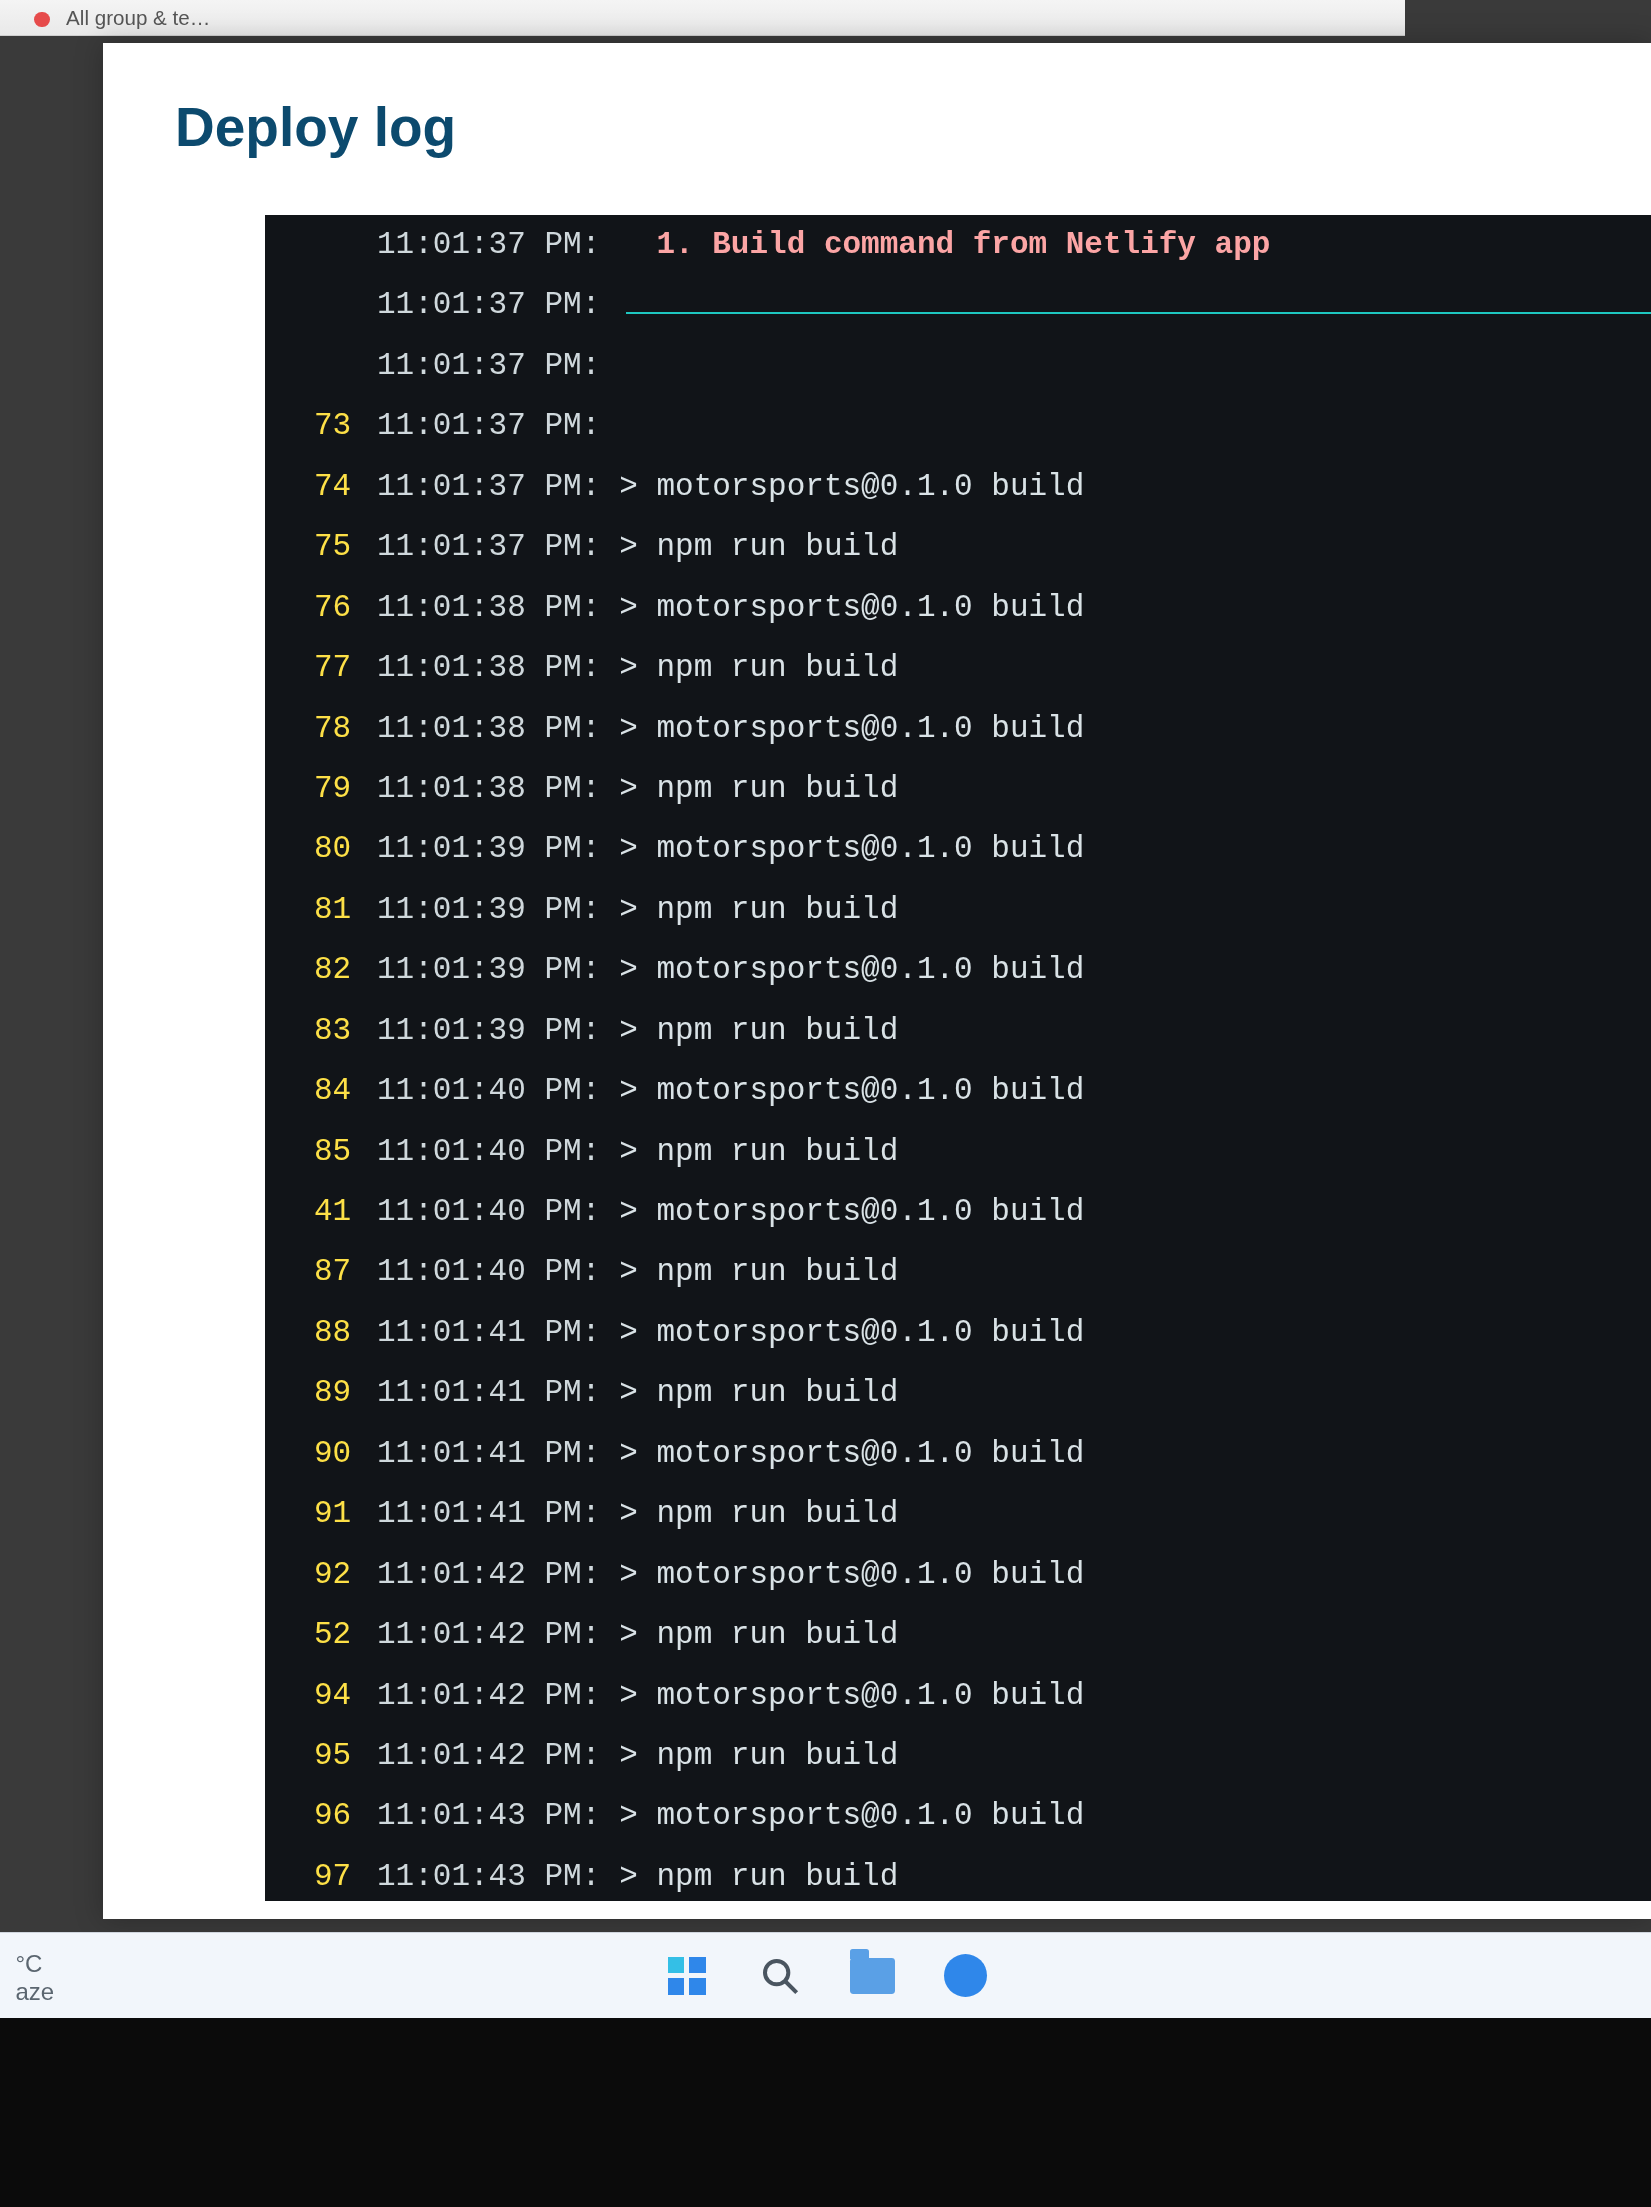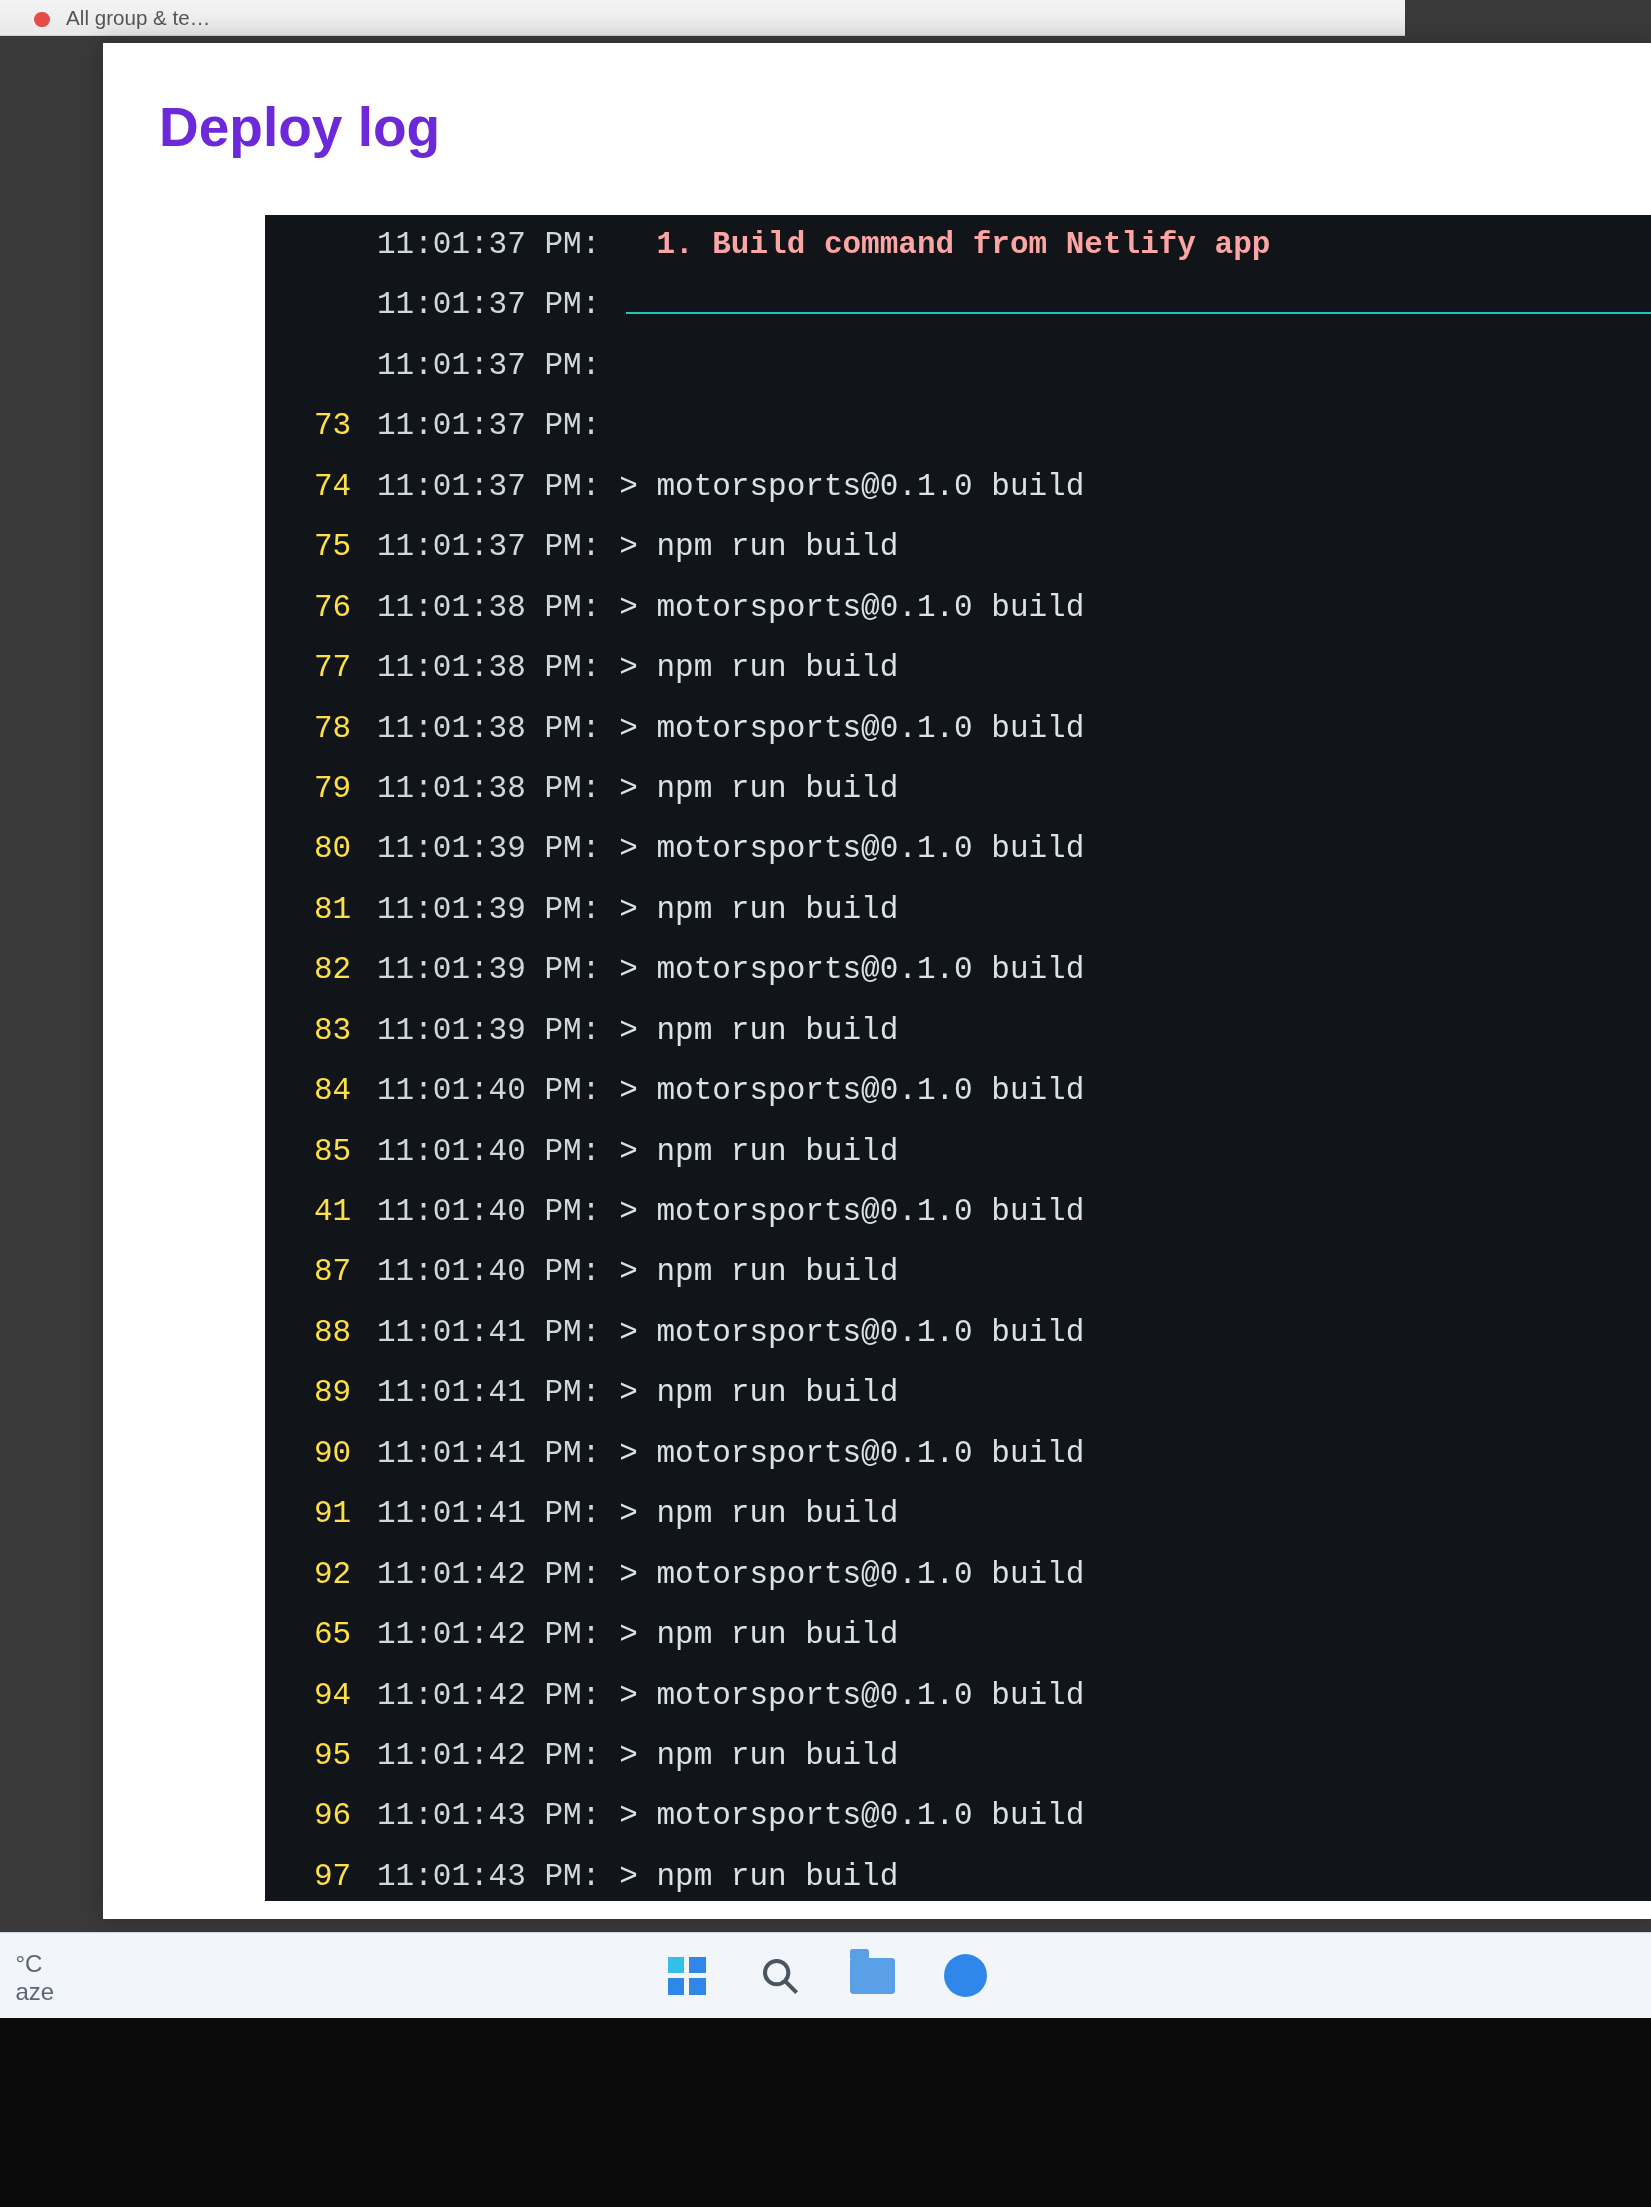--- a/index.html
+++ b/index.html
@@ -9,21 +9,21 @@
   .topstrip { position:absolute; left:0; top:0; width:1405px; height:36px;
               background:linear-gradient(#f4f4f4,#e9e9e9); border-bottom:0.9px solid #cfcfcf;
               font-size:20.6px; color:#555; padding-left:34px; line-height:36px; }
   .topstrip .dot { display:inline-block; width:15.5px; height:15.5px; border-radius:50%;
                    background:#e64b4b; vertical-align:middle; margin-right:12px; }
 
   
   .page { position:absolute; left:103px; top:43px; width:1549px; height:1876px;
           background:#ffffff; box-shadow:0 0 26px rgba(0,0,0,.25); }
 
-  .page h1 { font-size:55px; font-weight:700; color:#6d28d9; padding:52px 0 34px 56px; }
+  .page h1 { font-size:55px; font-weight:700; color:#0c4a6e; padding:52px 0 34px 72px; }
 
   
   .term { position:absolute; left:146px; top:172px; width:1485px; height:1686px;
           background:#111418; color:#d9e2e6; font-family:Liberation Mono, monospace;
           font-size:31px; line-height:1.95; overflow:hidden;margin-left:16px; }
 
   .row { display:flex; align-items:baseline; white-space:pre; }
   .gut { width:112px; text-align:center; padding-right:24px; color:#fde047; flex:0 0 112px;padding-left:47px; }
   .ts  { color:#cfd8dc; padding-right:19px; }
   .cmd { color:#7a8a93; }
@@ -77,21 +77,21 @@
       <div class="row"><span class="gut">83</span><span class="ts">11:01:39 PM:</span><span>&gt; npm run build</span></div>
       <div class="row"><span class="gut">84</span><span class="ts">11:01:40 PM:</span><span>&gt; motorsports@0.1.0 build</span></div>
       <div class="row"><span class="gut">85</span><span class="ts">11:01:40 PM:</span><span>&gt; npm run build</span></div>
       <div class="row"><span class="gut">41</span><span class="ts">11:01:40 PM:</span><span>&gt; motorsports@0.1.0 build</span></div>
       <div class="row"><span class="gut">87</span><span class="ts">11:01:40 PM:</span><span>&gt; npm run build</span></div>
       <div class="row"><span class="gut">88</span><span class="ts">11:01:41 PM:</span><span>&gt; motorsports@0.1.0 build</span></div>
       <div class="row"><span class="gut">89</span><span class="ts">11:01:41 PM:</span><span>&gt; npm run build</span></div>
       <div class="row"><span class="gut">90</span><span class="ts">11:01:41 PM:</span><span>&gt; motorsports@0.1.0 build</span></div>
       <div class="row"><span class="gut">91</span><span class="ts">11:01:41 PM:</span><span>&gt; npm run build</span></div>
       <div class="row"><span class="gut">92</span><span class="ts">11:01:42 PM:</span><span>&gt; motorsports@0.1.0 build</span></div>
-      <div class="row"><span class="gut">65</span><span class="ts">11:01:42 PM:</span><span>&gt; npm run build</span></div>
+      <div class="row"><span class="gut">52</span><span class="ts">11:01:42 PM:</span><span>&gt; npm run build</span></div>
       <div class="row"><span class="gut">94</span><span class="ts">11:01:42 PM:</span><span>&gt; motorsports@0.1.0 build</span></div>
       <div class="row"><span class="gut">95</span><span class="ts">11:01:42 PM:</span><span>&gt; npm run build</span></div>
       <div class="row"><span class="gut">96</span><span class="ts">11:01:43 PM:</span><span>&gt; motorsports@0.1.0 build</span></div>
       <div class="row"><span class="gut">97</span><span class="ts">11:01:43 PM:</span><span>&gt; npm run build</span></div>
     </div>
 </div>
 
 <div class="taskbar">
   <div class="weather">
     <div>°C</div>

